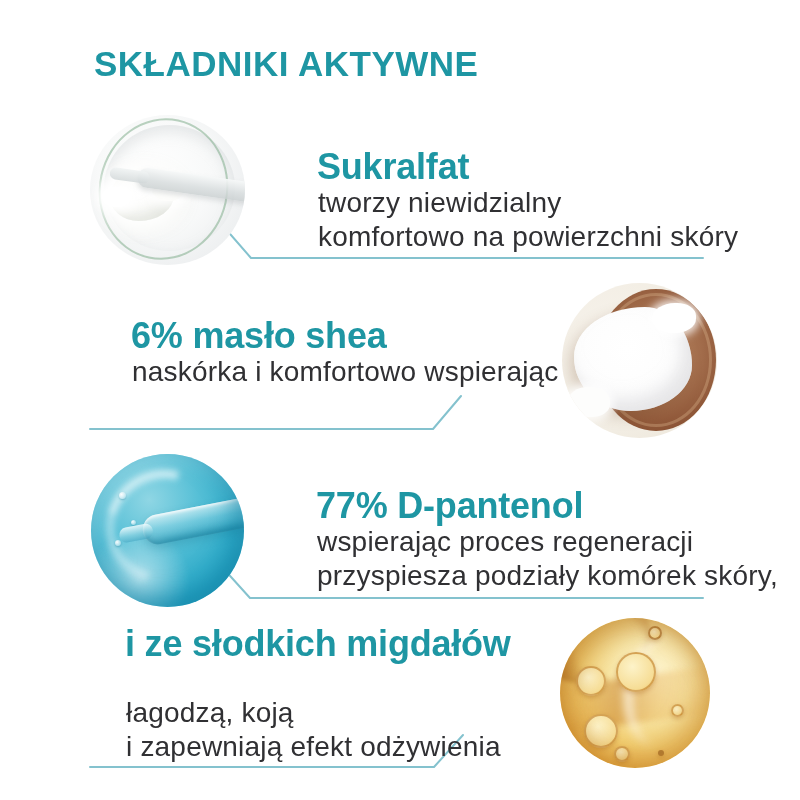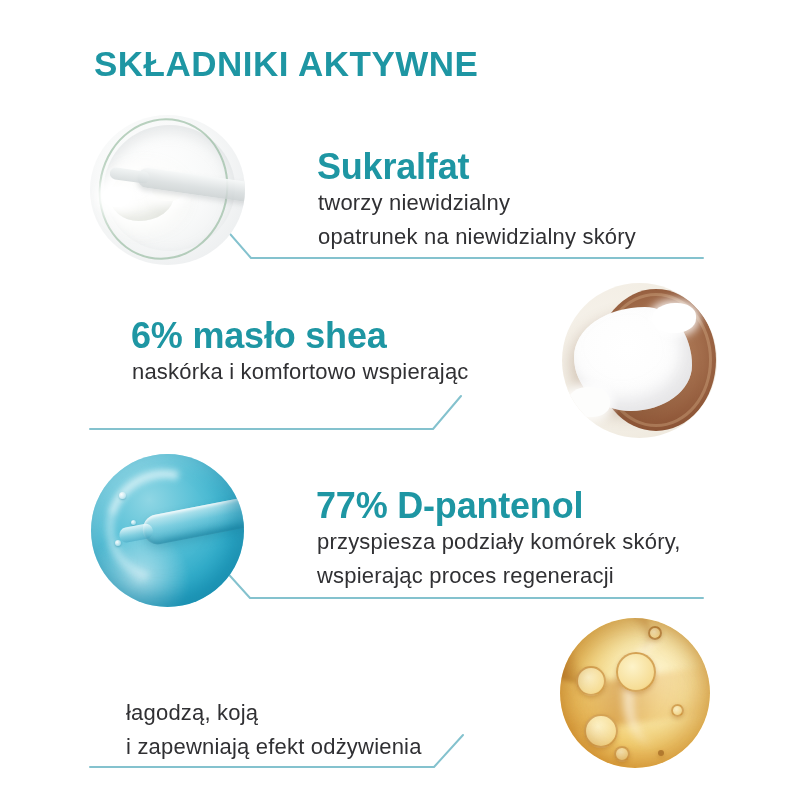--- a/index.html
+++ b/index.html
@@ -3,21 +3,21 @@
 <meta charset="utf-8">
 <style>
   html,body{margin:0;padding:0;background:#ffffff;}
   .page{position:relative;width:800px;height:800px;background:#ffffff;overflow:hidden;
         font-family:"Liberation Sans",sans-serif;}
   .title{position:absolute;left:94px;top:44px;margin:0;font-size:35px;font-weight:bold;
          letter-spacing:.5px;color:#1e96a3;}
   .heading{position:absolute;margin:0;font-size:36px;line-height:35px;font-weight:bold;
            color:#1e96a3;letter-spacing:-.2px;}
   .heading span{display:block;}
-  .body{position:absolute;margin:0;font-size:22px;line-height:34px;color:#303033;
+  .body{position:absolute;margin:0;font-size:28px;line-height:34px;color:#303033;
         letter-spacing:.2px;}
   .body span{display:block;}
   .connectors{position:absolute;left:0;top:0;pointer-events:none;}
 
   .circle{position:absolute;border-radius:50%;overflow:hidden;}
 
   
   .c1{left:90px;top:115px;width:155px;height:150px;
       background:radial-gradient(circle at 42% 40%,#ffffff 0%,#f8f9f9 45%,#eef0f1 75%,#e0e3e5 100%);}
   .c1 .ring{position:absolute;left:9px;top:3px;right:17px;bottom:5px;border-radius:50%;
@@ -120,21 +120,21 @@
     <div class="inner"></div>
     <div class="ring"></div>
     <div class="powder"></div>
     <div class="spatula"></div>
   </div>
   <h2 class="heading" style="left:317px;top:149px">
     <span>Sukralfat</span>
   </h2>
   <p class="body" style="left:318px;top:186px">
     <span>tworzy niewidzialny</span>
-    <span>opatrunek na niewidzialny skóry</span>
+    <span>komfortowo na powierzchni skóry</span>
   </p>
 
   <h2 class="heading" style="left:131px;top:318px">
     <span>6% masło shea</span>
   </h2>
   <p class="body" style="left:132px;top:355px">
     <span>naskórka i komfortowo wspierając</span>
   </p>
   <div class="circle c2">
     <div class="bowl"></div>
@@ -147,25 +147,26 @@
     <div class="gb gb1"></div>
     <div class="gb gb2"></div>
     <div class="gb gb3"></div>
     <div class="pipette"></div>
     <div class="edge"></div>
   </div>
   <h2 class="heading" style="left:316px;top:488px">
     <span>77% D-pantenol</span>
   </h2>
   <p class="body" style="left:317px;top:525px">
+    <span>wspierając proces regeneracji</span>
     <span>przyspiesza podziały komórek skóry,</span>
-    <span>wspierając proces regeneracji</span>
   </p>
 
   <h2 class="heading" style="left:125px;top:626px">
+    <span>i ze słodkich migdałów</span>
   </h2>
   <p class="body" style="left:126px;top:696px">
     <span>łagodzą, koją</span>
     <span>i zapewniają efekt odżywienia</span>
   </p>
   <div class="circle c4">
     <div class="streak"></div>
     <div class="band"></div>
     <div class="glare"></div>
     <div class="ob ob1"></div>

